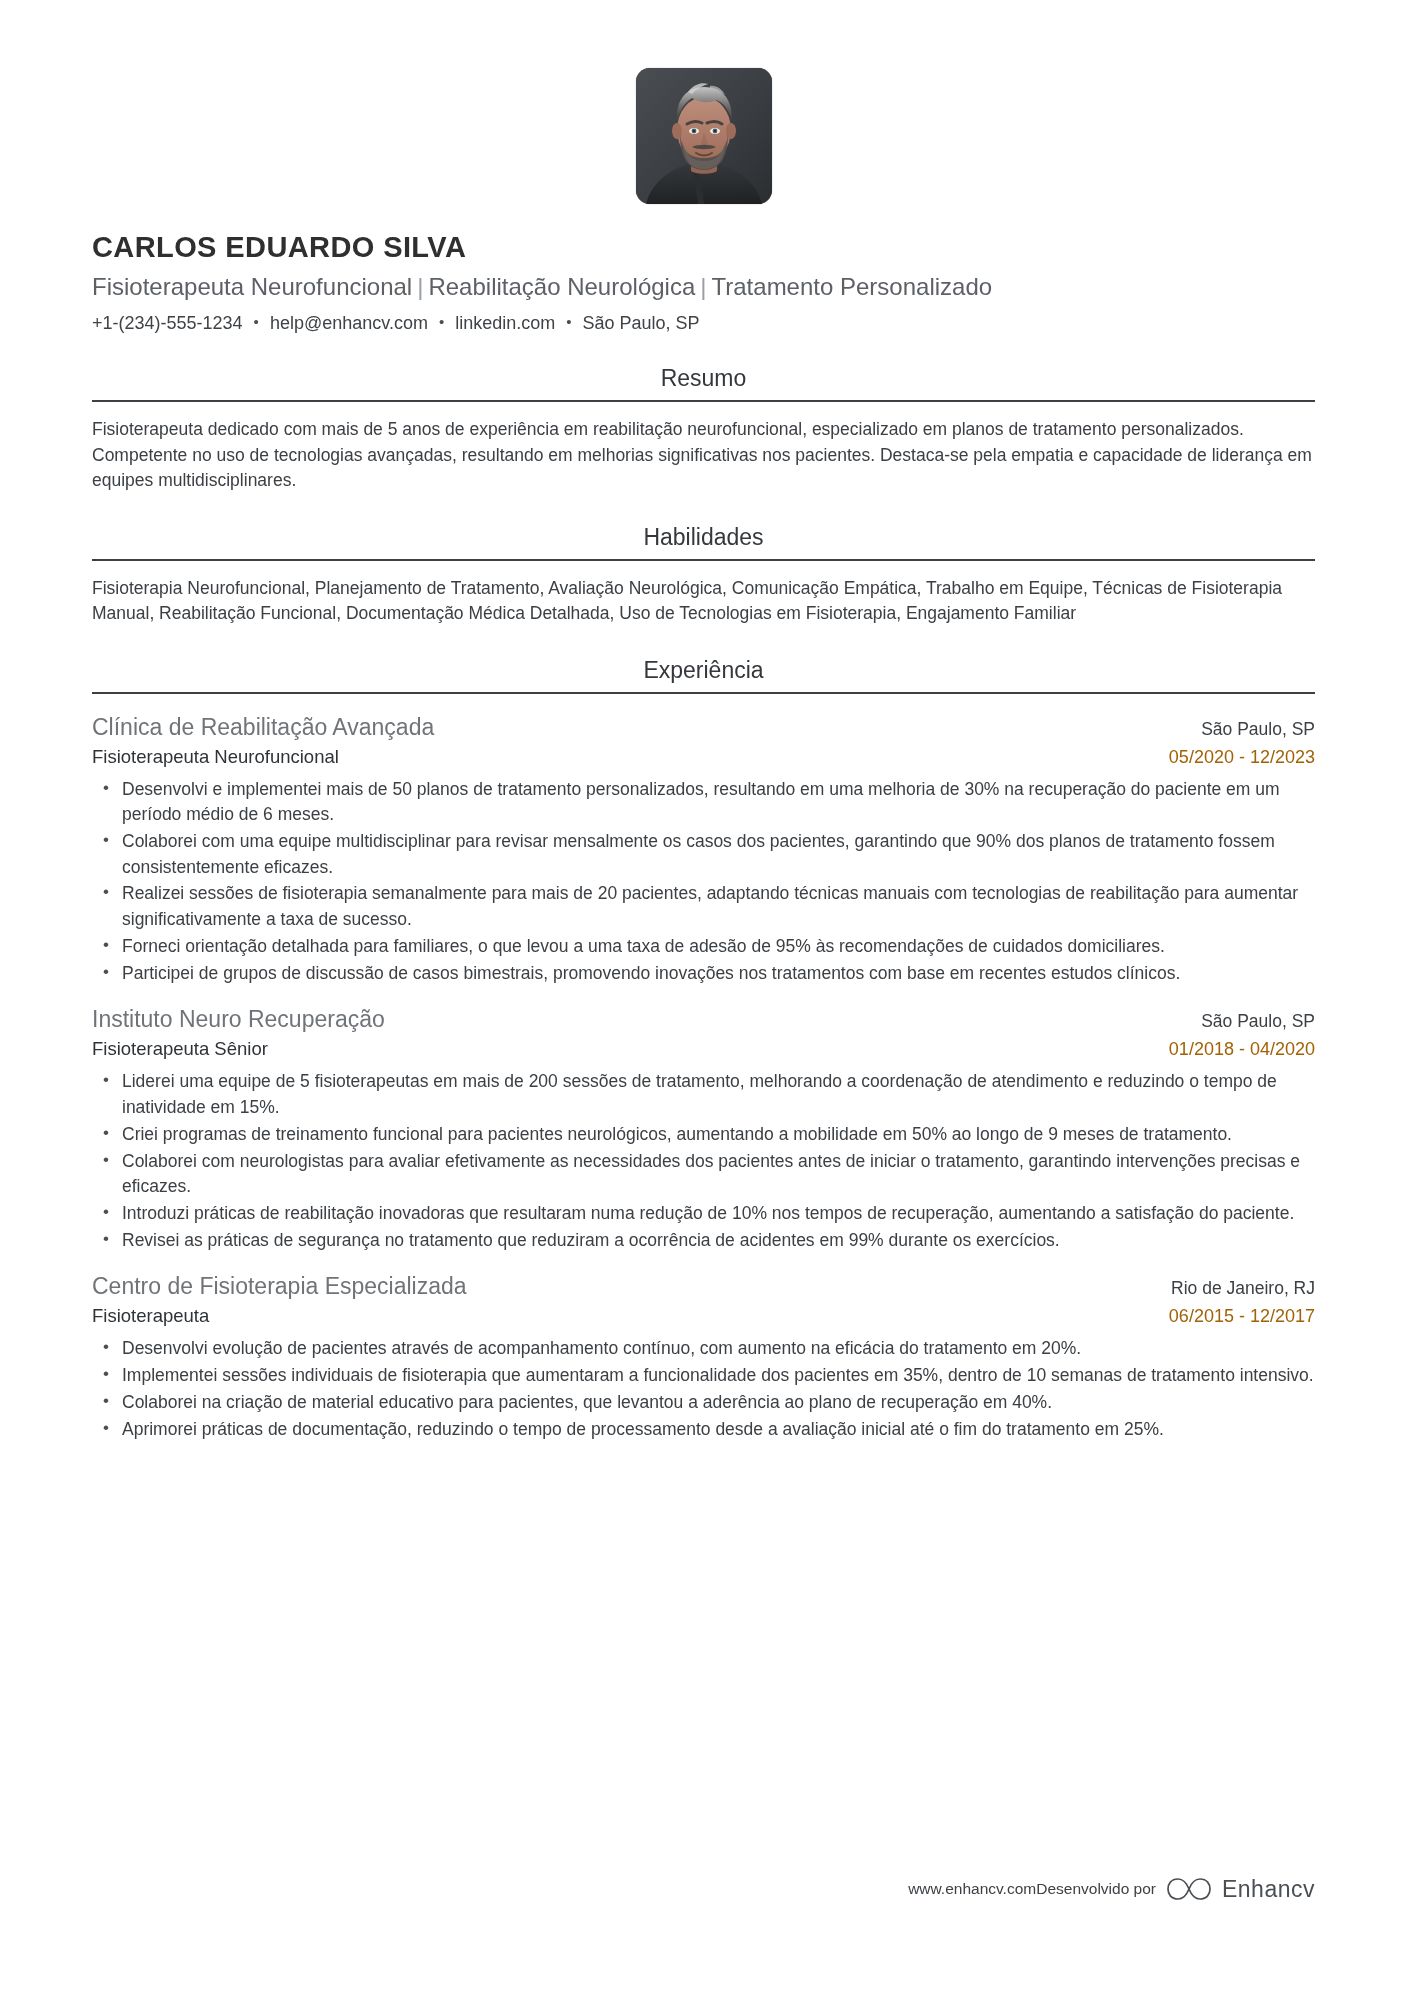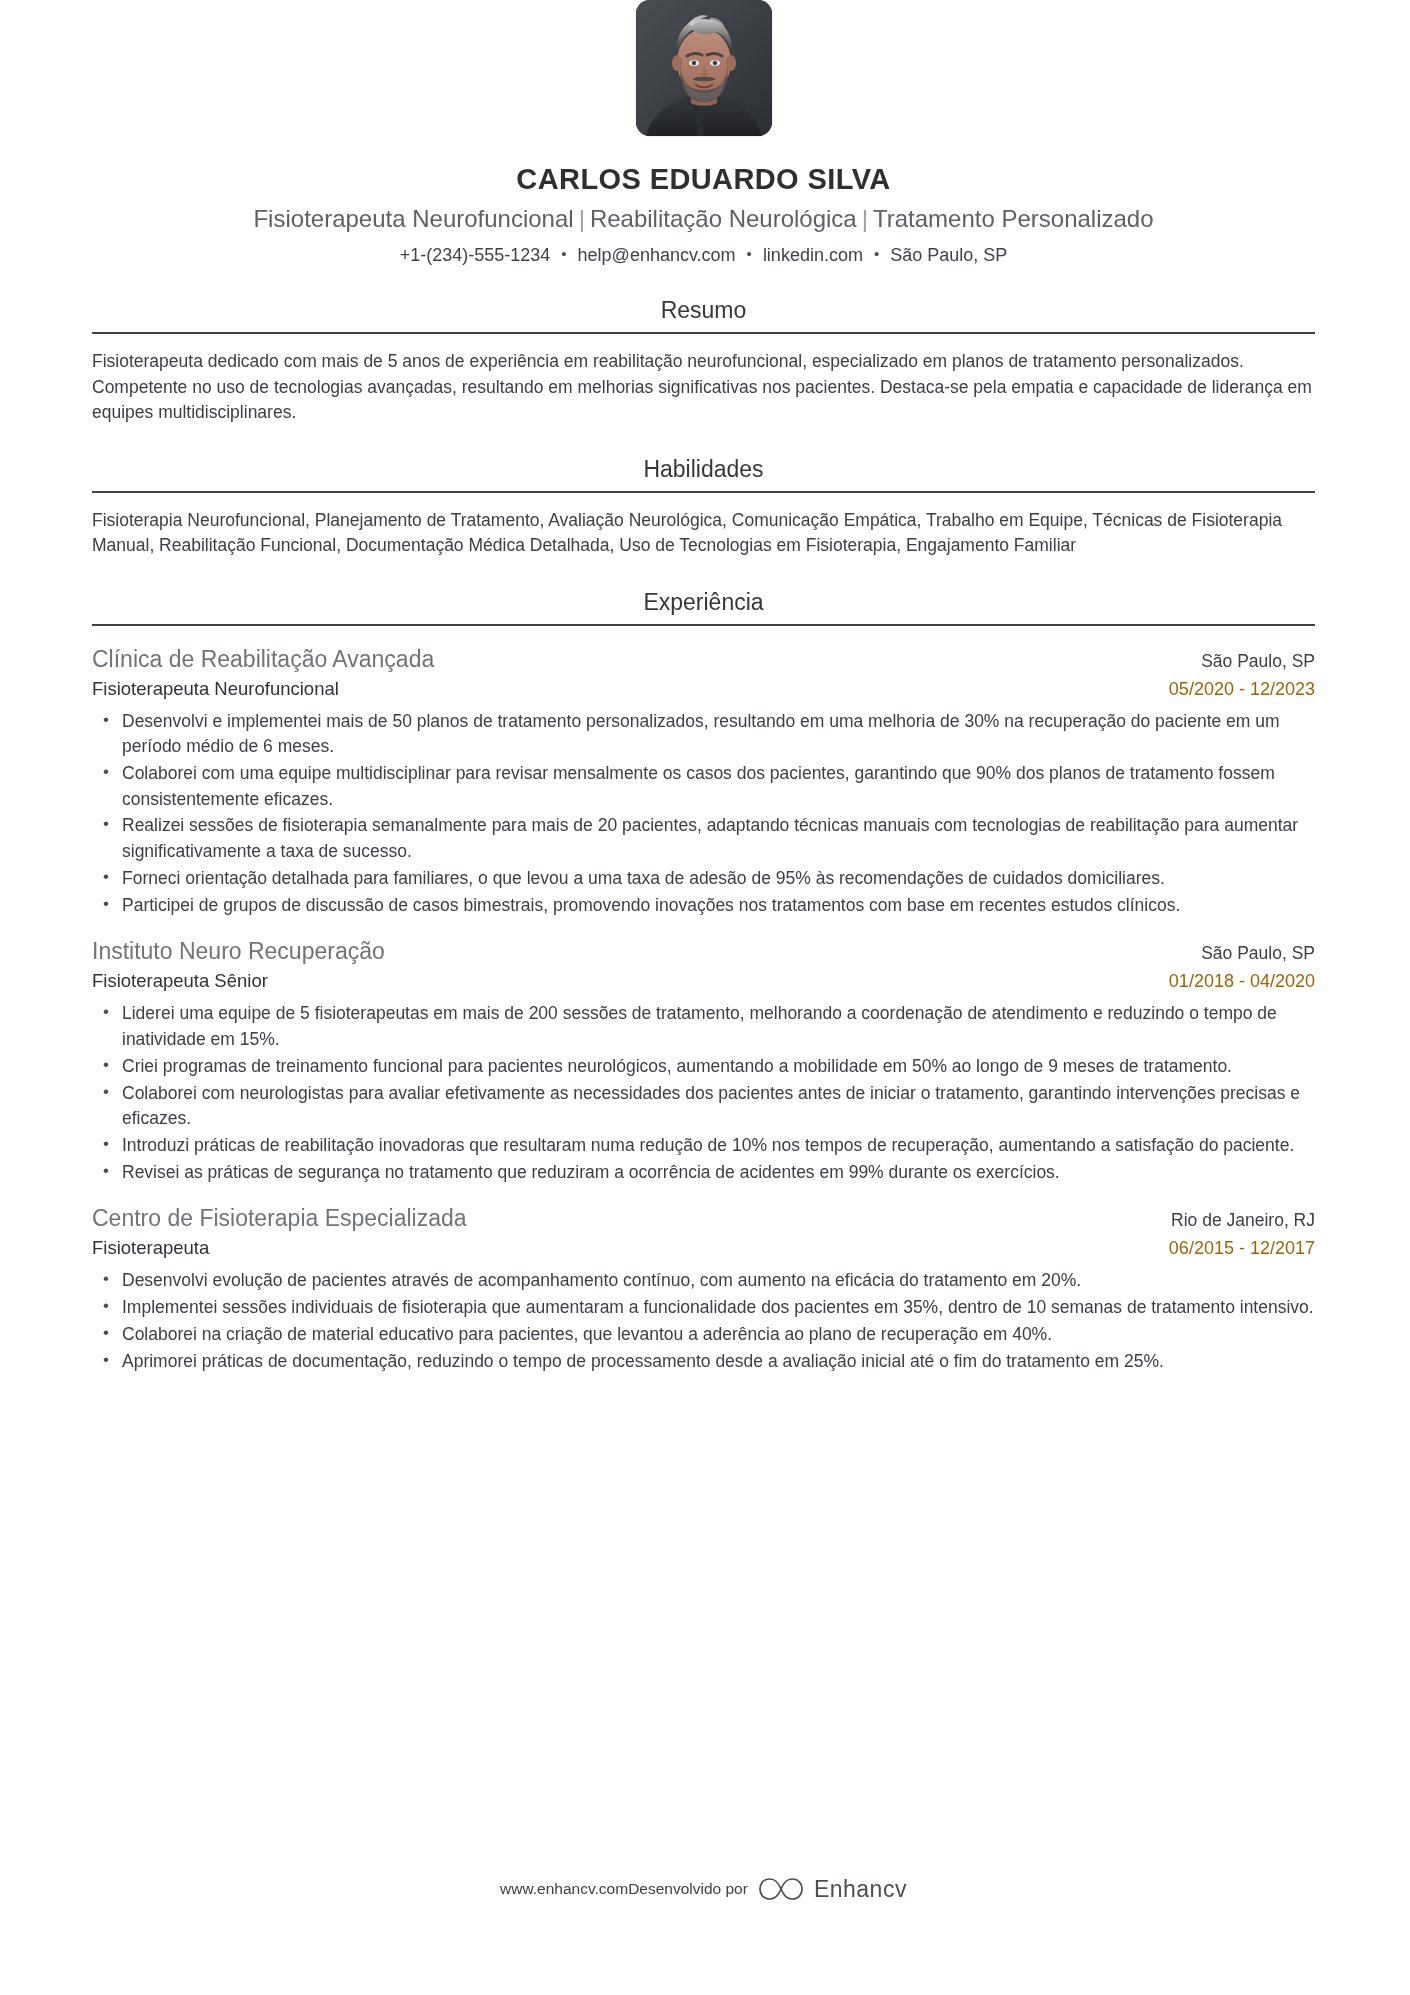--- a/index.html
+++ b/index.html
@@ -23,21 +23,22 @@
   }
   .content {
     position: absolute;
     left: 92px;
     right: 95px;
     top: 0;
   }
 
   
   .header {
-    text-align: center;
+    padding-top: 68px;
+    text-align: left;
   }
   .avatar-wrap {
     display: flex;
     justify-content: center;
   }
   .avatar {
     width: 136px;
     height: 136px;
     border-radius: 14px;
     overflow: hidden;
@@ -160,21 +161,21 @@
   }
 
   
   .footer {
     position: absolute;
     left: 92px;
     right: 95px;
     bottom: 92px;
     display: flex;
     align-items: center;
-    justify-content: center;
+    justify-content: flex-end;
   }
   .footer-url {
     font-size: 15.5px;
     color: #3d4145;
   }
   .footer-brand {
     display: flex;
     align-items: center;
     gap: 10px;
   }

